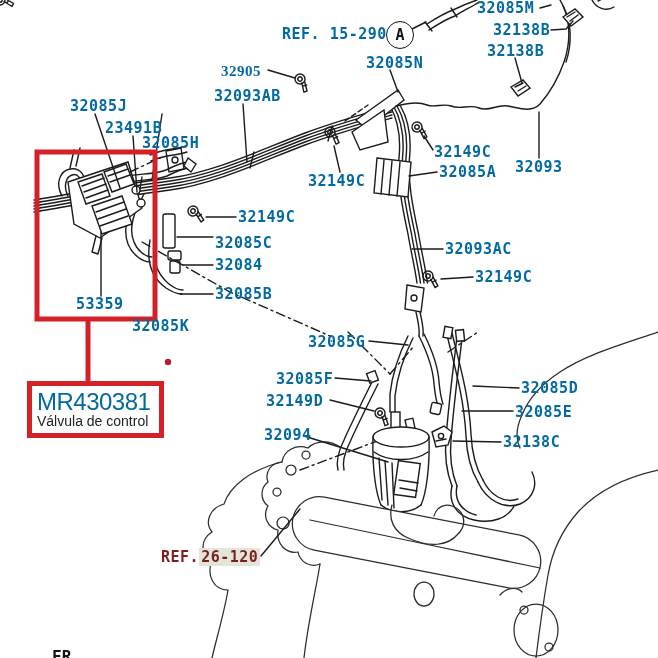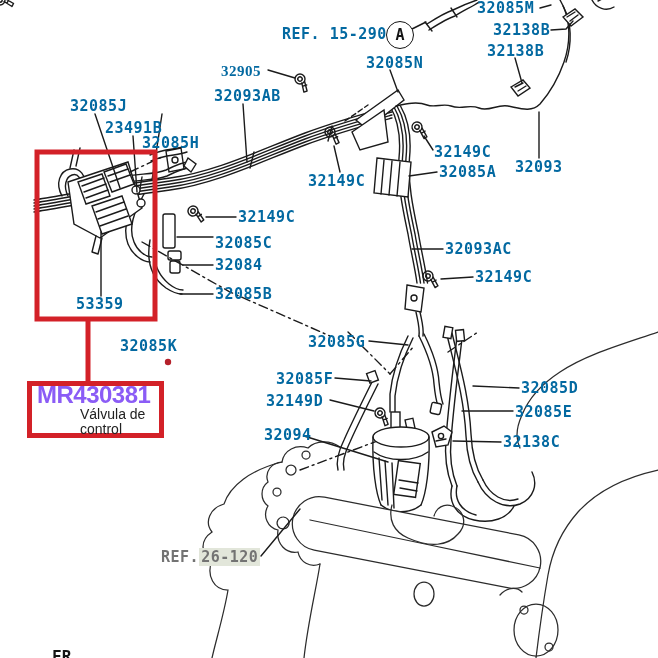--- a/index.html
+++ b/index.html
@@ -7,38 +7,38 @@
     position:relative;width:658px;height:658px;background:#ffffff;
     overflow:hidden;font-family:"DejaVu Sans Mono", monospace;
   }
   svg{position:absolute;left:0;top:0;}
   .callout{
     position:absolute;font-size:15px;font-weight:700;color:#0369a1;
     letter-spacing:.5px;white-space:nowrap;line-height:1;
     font-family:"DejaVu Sans Mono", monospace;
   }
   .ref-callout{
-    position:absolute;font-size:15px;font-weight:700;color:#737373;
+    position:absolute;font-size:15px;font-weight:700;color:#7f1d1d;
     letter-spacing:.5px;white-space:nowrap;line-height:1;
   }
   .ref-hl{background:var(--ref-hl-bg,#e2e6da);padding:0 2px;}
   .marker-a{
     position:absolute;left:386px;top:21px;width:26px;height:26px;
     border:1.6px solid #141414;border-radius:50%;display:flex;
     align-items:center;justify-content:center;font-size:15px;font-weight:700;
     color:#141414;background:#fff;
   }
   #hl-box{
     position:absolute;left:27px;top:381px;width:137px;height:57px;
     border:5px solid var(--hl-red,#d32128);background:#fff;box-sizing:border-box;
     display:flex;flex-direction:column;justify-content:center;padding-left:5px;
     font-family:"Liberation Sans", sans-serif;
   }
-  #hl-box .pn{font-size:24px;font-weight:700;color:#8b5cf6;line-height:1.05;letter-spacing:-.5px;}
-  #hl-box .nm{font-size:14px;color:#222;line-height:1.1;margin-left:43px;}
+  #hl-box .pn{font-size:24px;font-weight:400;color:#0369a1;line-height:1.05;letter-spacing:-.5px;}
+  #hl-box .nm{font-size:14px;color:#222;line-height:1.1;}
   #fr{
     position:absolute;left:52px;top:649px;font-size:16px;font-weight:700;
     color:#141414;font-family:"DejaVu Sans Mono", monospace;line-height:1;
   }
 </style>
 </head>
 <body>
 
 <div id="stage" style="--hl-red: #d32128; --ref-hl-bg: #e2e6da;">
 
@@ -265,21 +265,21 @@
       <div class="callout" style="left: 366px; top: 56px;">32085N</div>
       <div class="callout" style="left: 434px; top: 145px;">32149C</div>
       <div class="callout" style="left: 439px; top: 165px; text-align: right;">32085A</div>
       <div class="callout" style="left: 515px; top: 160px;">32093</div>
       <div class="callout" style="left: 308px; top: 174px;">32149C</div>
       <div class="callout" style="left: 238px; top: 210px;">32149C</div>
       <div class="callout" style="left: 215px; top: 236px;">32085C</div>
       <div class="callout" style="left: 215px; top: 258px;">32084</div>
       <div class="callout" style="left: 215px; top: 287px;">32085B</div>
       <div class="callout" style="left: 76px; top: 297px;">53359</div>
-      <div class="callout" style="left: 120px; top: 319px; margin-top: 20px;">32085K</div>
+      <div class="callout" style="left: 132px; top: 319px;">32085K</div>
       <div class="callout" style="left: 445px; top: 242px;">32093AC</div>
       <div class="callout" style="left: 475px; top: 270px;">32149C</div>
       <div class="callout" style="left: 308px; top: 335px;">32085G</div>
       <div class="callout" style="left: 276px; top: 372px; text-align: right;">32085F</div>
       <div class="callout" style="left: 266px; top: 394px;">32149D</div>
       <div class="callout" style="left: 240px; top: 428px; margin-left: 24px;">32094</div>
       <div class="callout" style="left: 521px; top: 381px;">32085D</div>
       <div class="callout" style="left: 515px; top: 405px;">32085E</div>
       <div class="callout" style="left: 503px; top: 435px;">32138C</div>
     </div>

